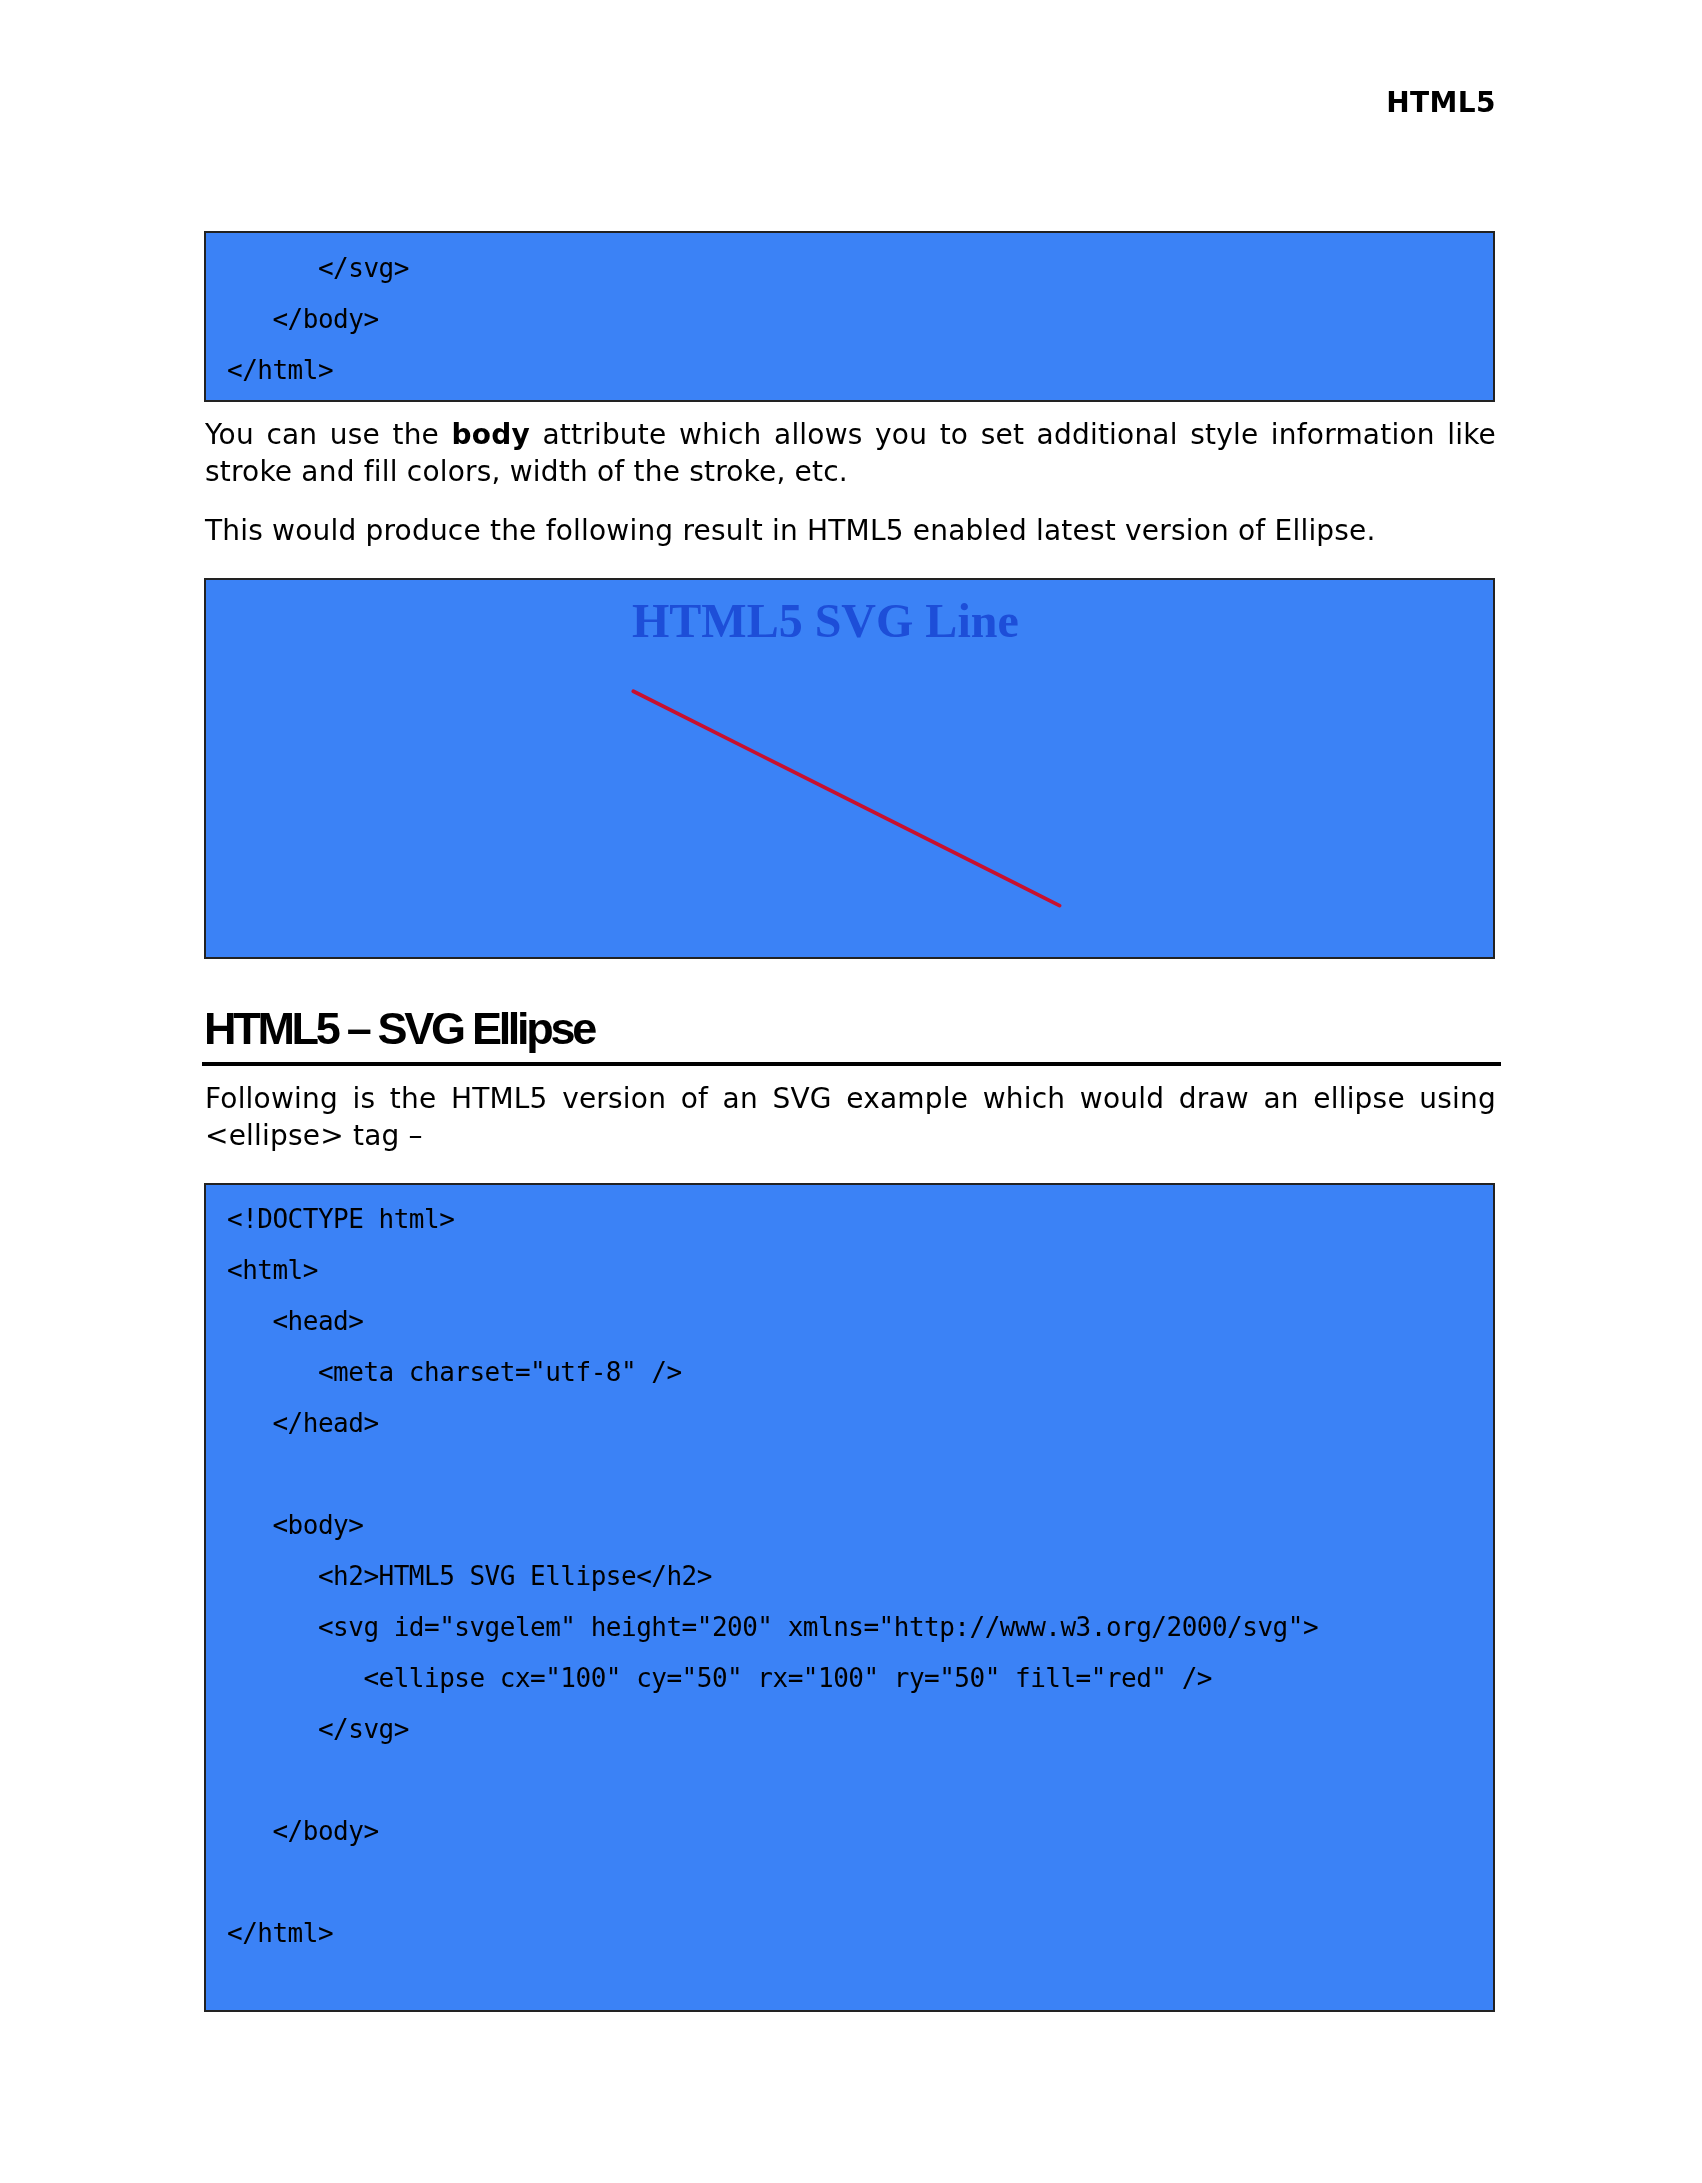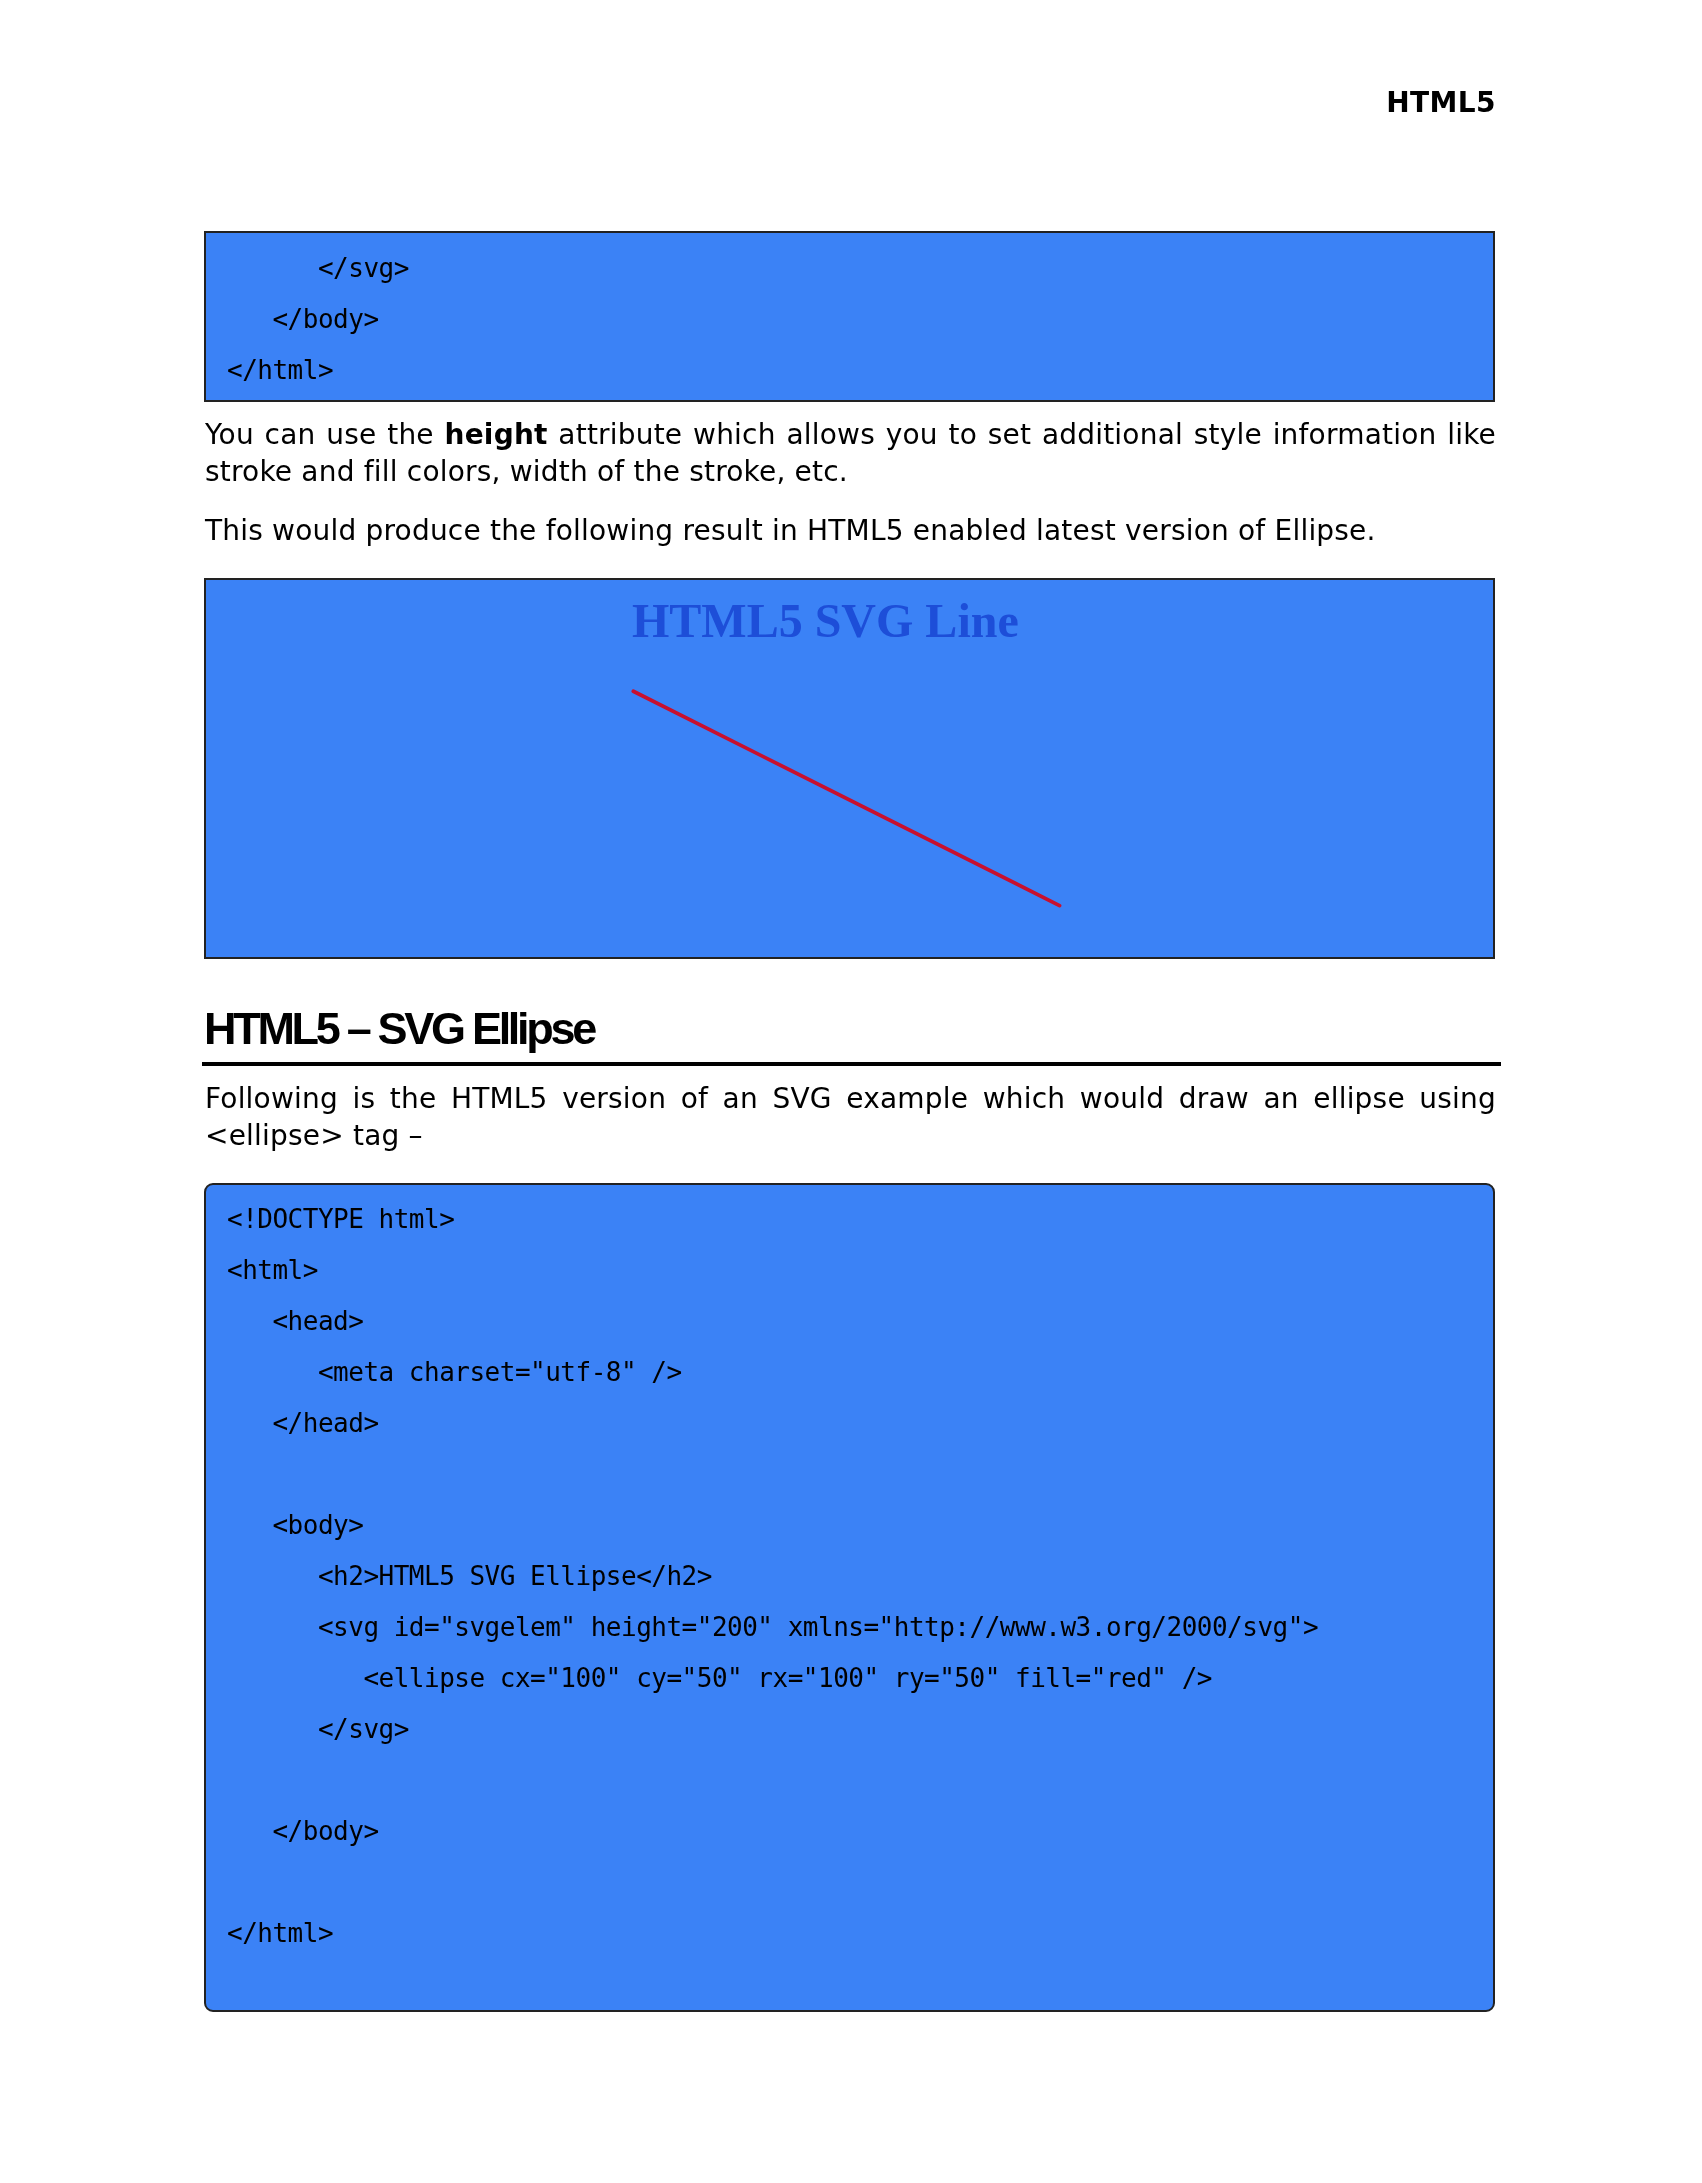--- a/index.html
+++ b/index.html
@@ -40,37 +40,37 @@
 
 <div class="running-header">HTML5</div>
 
 <div class="code-box" style="top:231px; height:171px; padding:10px 0 0 21px;">
   <div class="code-line">      &lt;/svg&gt;</div>
   <div class="code-line">   &lt;/body&gt;</div>
   <div class="code-line">&lt;/html&gt;</div>
 </div>
 
 <p class="para" style="top:416px; margin:0;">
-  <span>You can use the </span><b>height</b><span> attribute which allows you to set additional style information like stroke and fill colors, width of the stroke, etc.</span>
+  <span>You can use the </span><b>body</b><span> attribute which allows you to set additional style information like stroke and fill colors, width of the stroke, etc.</span>
 </p>
 
 <p class="para" style="top:512px; margin:0;">This would produce the following result in HTML5 enabled latest version of Ellipse.</p>
 
 <div class="code-box" style="top:578px; height:381px; left:204px;"></div>
 <div class="result-title">HTML5 SVG Line</div>
 <svg style="position:absolute; left:0; top:0;" width="1702" height="997" viewBox="0 0 2048 1200">
   <line x1="762" y1="832" x2="1275" y2="1090" stroke="#c8102e" stroke-width="4.5" stroke-linecap="round"></line>
 </svg>
 
 <div class="section-heading">HTML5 – SVG Ellipse</div>
 <div class="heading-rule"></div>
 
 <p class="para" style="top:1080px; margin:0;">Following is the HTML5 version of an SVG example which would draw an ellipse using &lt;ellipse&gt; tag –</p>
 
-<div class="code-box" style="top:1183px; height:829px; padding:9.1px 0 0 21px;border-radius:9px;">
+<div class="code-box" style="top:1183px; height:829px; padding:9.1px 0 0 21px;">
   <div class="code-line">&lt;!DOCTYPE html&gt;</div>
   <div class="code-line">&lt;html&gt;</div>
   <div class="code-line">   &lt;head&gt;</div>
   <div class="code-line">      &lt;meta charset="utf-8" /&gt;</div>
   <div class="code-line">   &lt;/head&gt;</div>
   <div class="code-line"></div>
   <div class="code-line">   &lt;body&gt;</div>
   <div class="code-line">      &lt;h2&gt;HTML5 SVG Ellipse&lt;/h2&gt;</div>
   <div class="code-line">      &lt;svg id="svgelem" height="200" xmlns="http://www.w3.org/2000/svg"&gt;</div>
   <div class="code-line">         &lt;ellipse cx="100" cy="50" rx="100" ry="50" fill="red" /&gt;</div>

